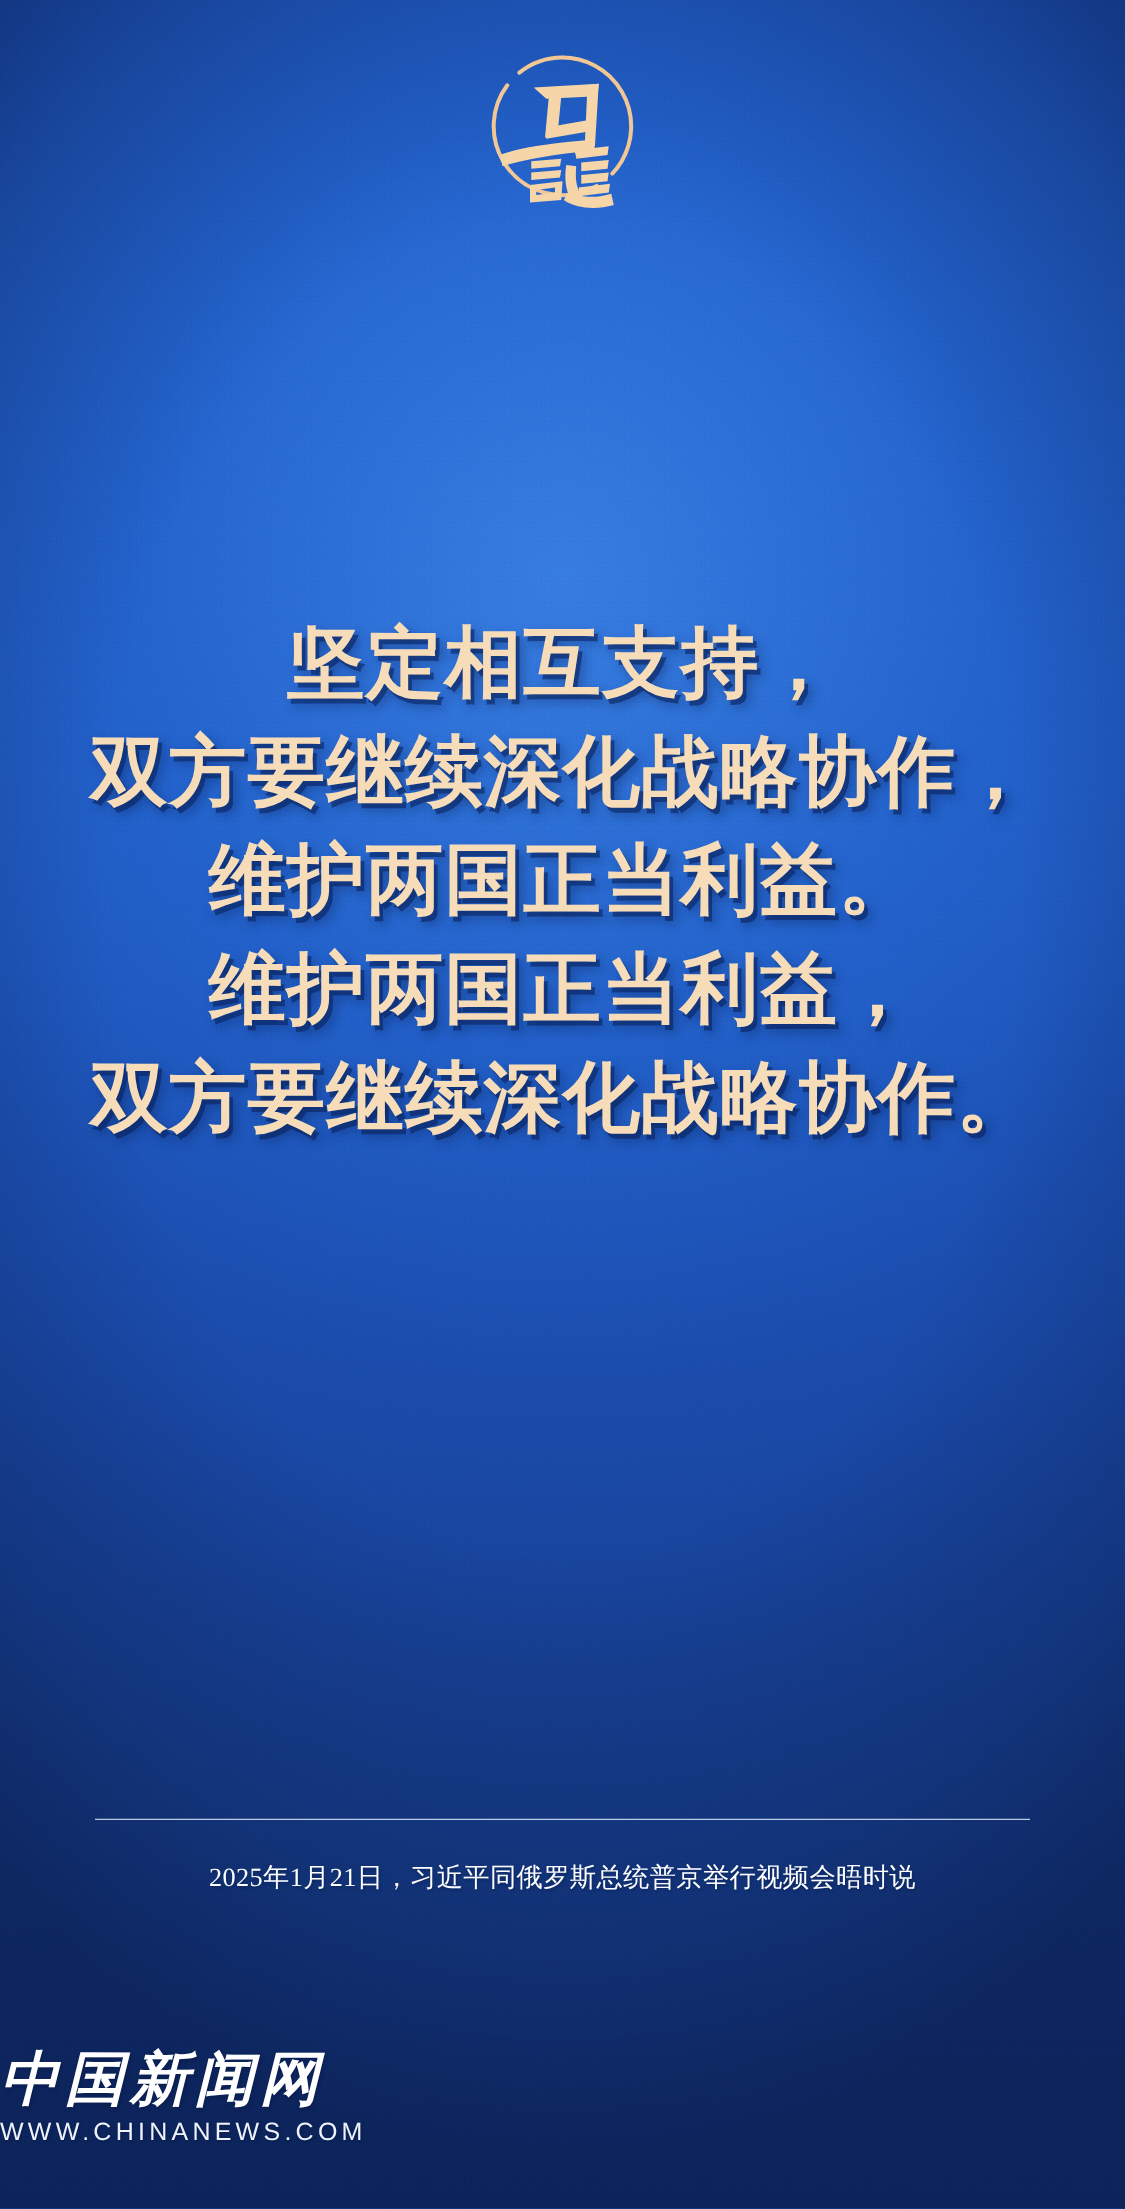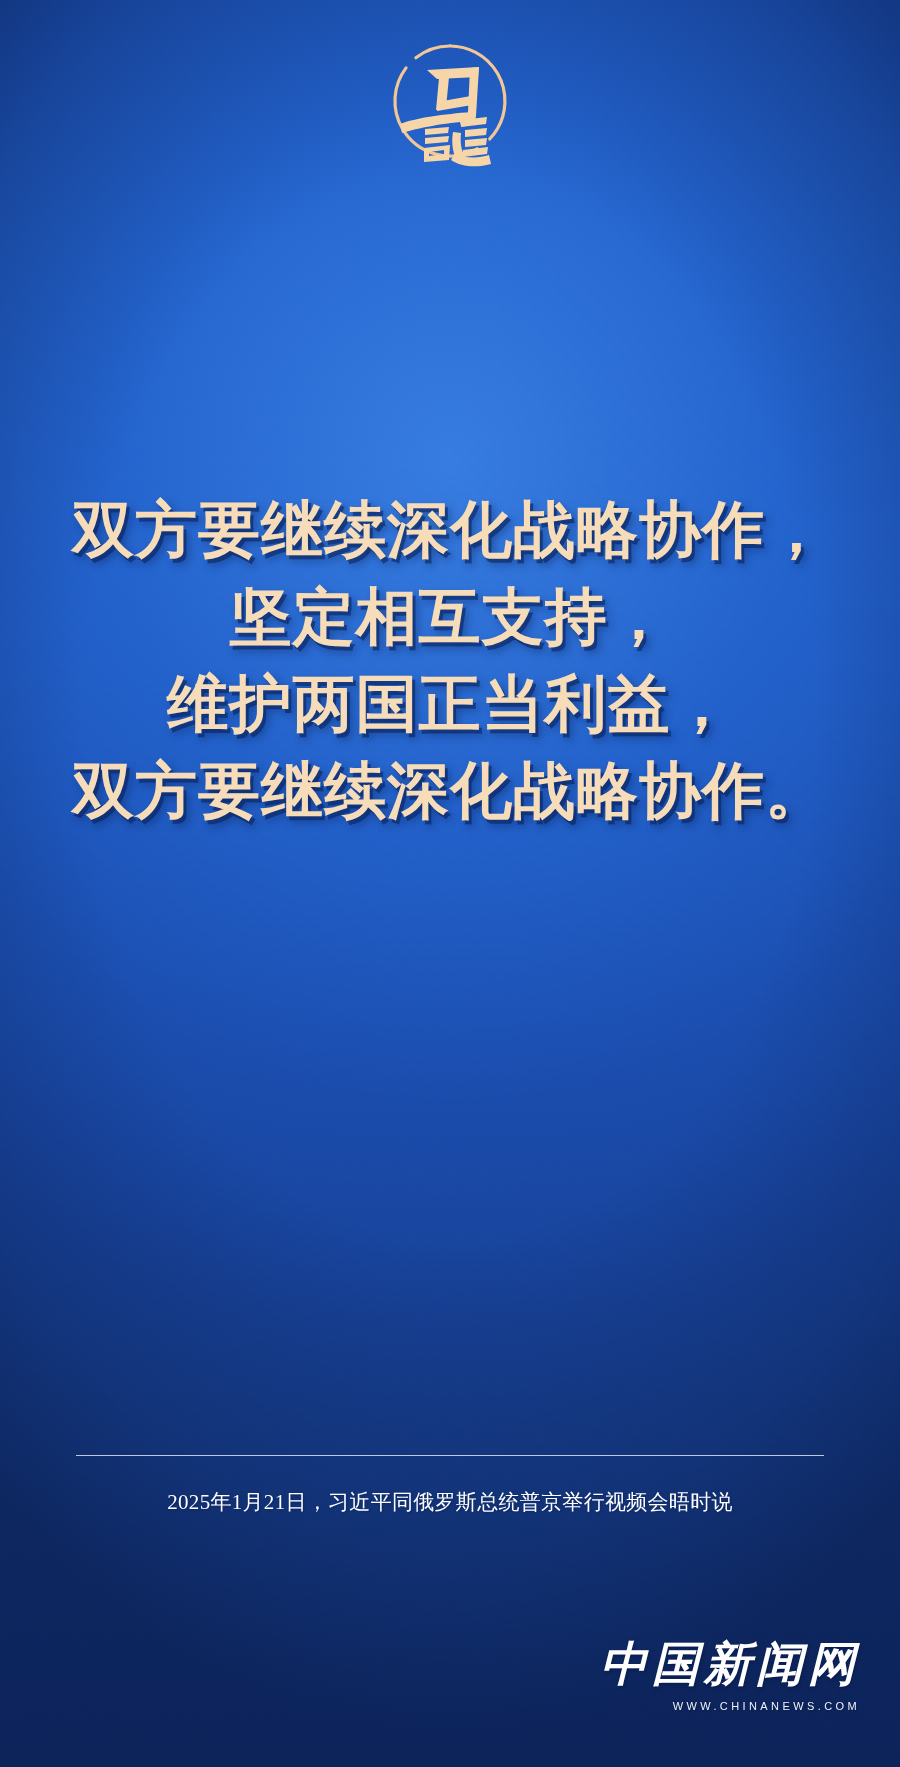--- a/index.html
+++ b/index.html
@@ -130,37 +130,37 @@
     letter-spacing: 0.3px;
     text-shadow: 1px 1px 2px rgba(8,28,78,0.45);
   }
 
   
   #site-footer {
     position: absolute;
     top: 1636px;
     left: 0;
     width: 860px;
-    text-align: right;
+    text-align: left;
     z-index: 4;
   }
   #footer-wordmark {
     font-family: "DejaVu Serif", "Liberation Serif", serif;
     font-weight: 700;
     font-size: 47px;
     line-height: 56px;
     color: #ffffff;
     letter-spacing: 5px;
     font-style: italic;
     text-shadow: 1px 2px 3px rgba(6,22,66,0.50);
   }
   #footer-url {
     margin-top: 4px;
     font-family: "Liberation Sans", "DejaVu Sans", sans-serif;
-    font-size: 11px;
+    font-size: 20px;
     line-height: 20px;
     letter-spacing: 3.4px;
     color: #eef3fb;
     text-shadow: 1px 1px 2px rgba(6,22,66,0.45);
   }
 </style>
 </head>
 <body>
 
 <div id="poster">
@@ -197,22 +197,23 @@
         <path d="M90 98 L112 96 L111 103 L90 105 Z"></path>
         <path d="M90 108 L112 106 L111 113 L90 115 Z"></path>
         <path d="M88 118 L113 115 L112 122 L88 125 Z"></path>
         <path d="M78 100 C76 112 78 124 84 131 L92 127 C86 120 85 111 86 101 Z"></path>
         <path d="M76 128 C86 135 102 136 116 132 L114 123 C102 127 88 126 80 121 Z"></path>
       </g>
     </svg>
   </div>
 
   <div id="quote-block">
+    <div class="quote-line">坚定相互支持，</div>
     <div class="quote-line">双方要继续深化战略协作，</div>
-    <div class="quote-line">坚定相互支持，</div>
+    <div class="quote-line">维护两国正当利益。</div>
     <div class="quote-line">维护两国正当利益，</div>
     <div class="quote-line">双方要继续深化战略协作。</div>
   </div>
 
   <div id="caption-divider"></div>
 
   <div id="source-caption">2025年1月21日，习近平同俄罗斯总统普京举行视频会晤时说</div>
 
   <div id="site-footer">
     <div id="footer-wordmark">中国新闻网</div>

